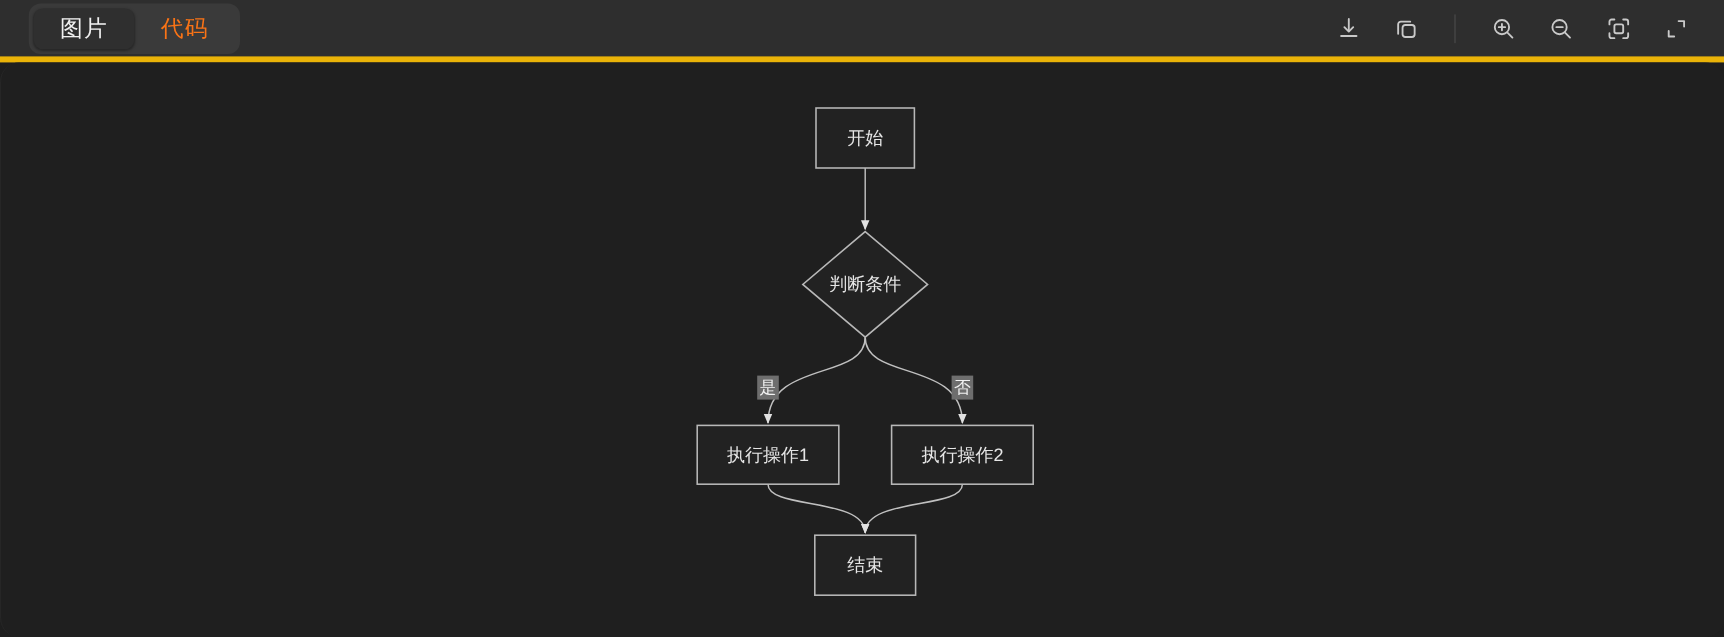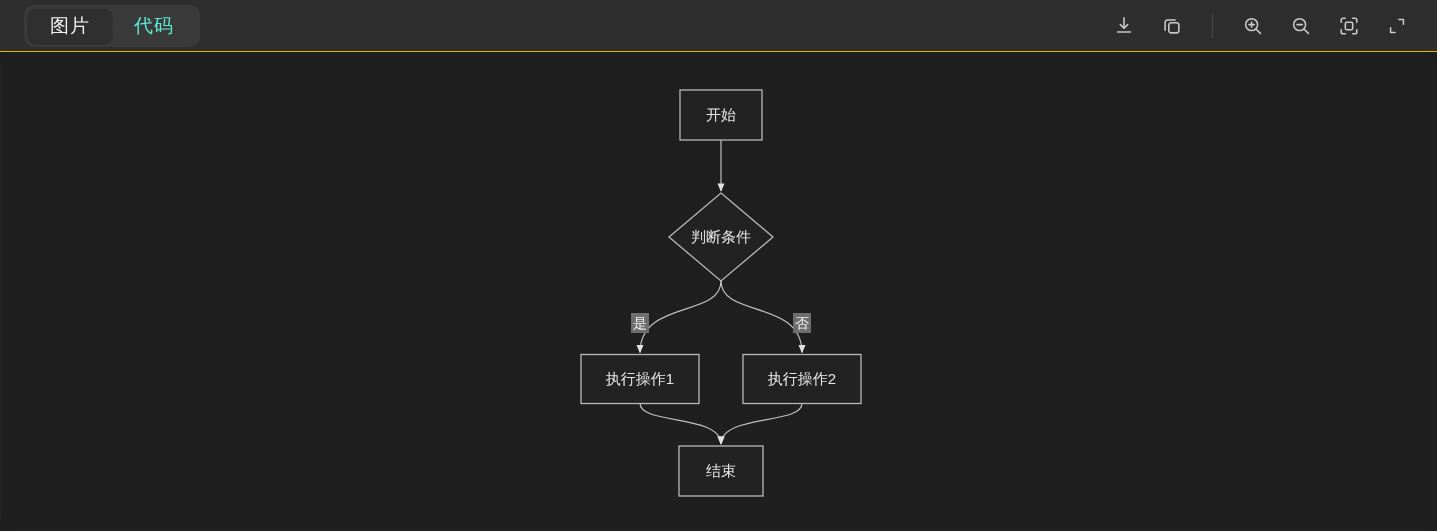--- a/index.html
+++ b/index.html
@@ -7,39 +7,39 @@
     width:1437px; height:531px;
     background:#1e1e1e; overflow:hidden;
     font-family:"Liberation Sans","DejaVu Sans",sans-serif;
   }
 
   
   .header {
     position:absolute; top:0; left:0;
     width:1437px; height:52px;
     background:#2e2e2e;
-    border-bottom:1px solid #eab308;
+    border-bottom:5px solid #eab308;
     display:flex; align-items:center;
     justify-content:space-between;
     gap:32px;
   }
 
   .tab-group {
     margin-left:24px;
     display:flex; align-items:center;
     background:#3a3a3a;
     border-radius:10px;
     padding:4px;
     height:42px;
   }
   .tab {
     display:flex; align-items:center; justify-content:center;
     height:34px; padding:0 22px;
     border-radius:8px;
-    font-size:19px; color:#5eead4;
+    font-size:19px; color:#f97316;
     cursor:pointer; user-select:none;
     letter-spacing:1px;
   }
   .tab.active {
     background:#2f2f2f;
     color:#f0f0f0;
     box-shadow:0 1px 2px rgba(0,0,0,.35);
   }
 
   .tools {

